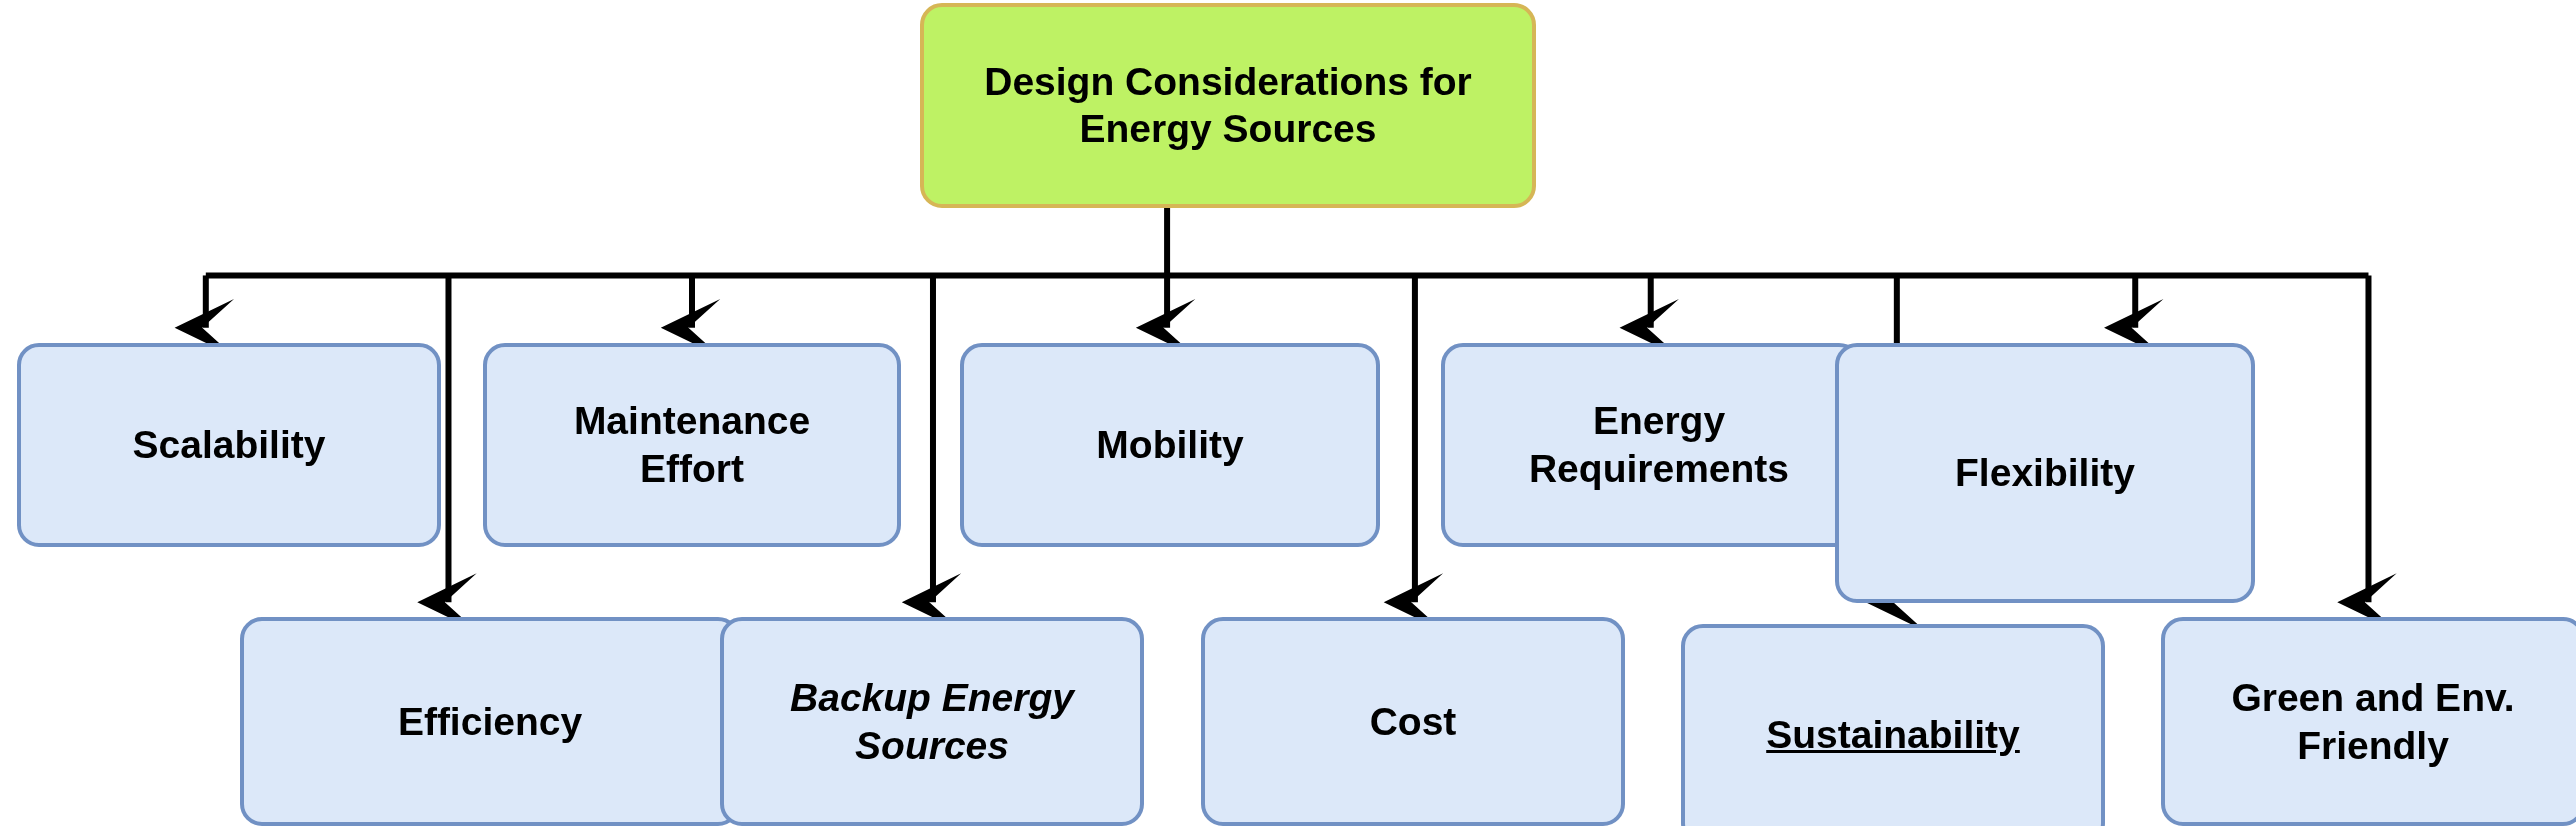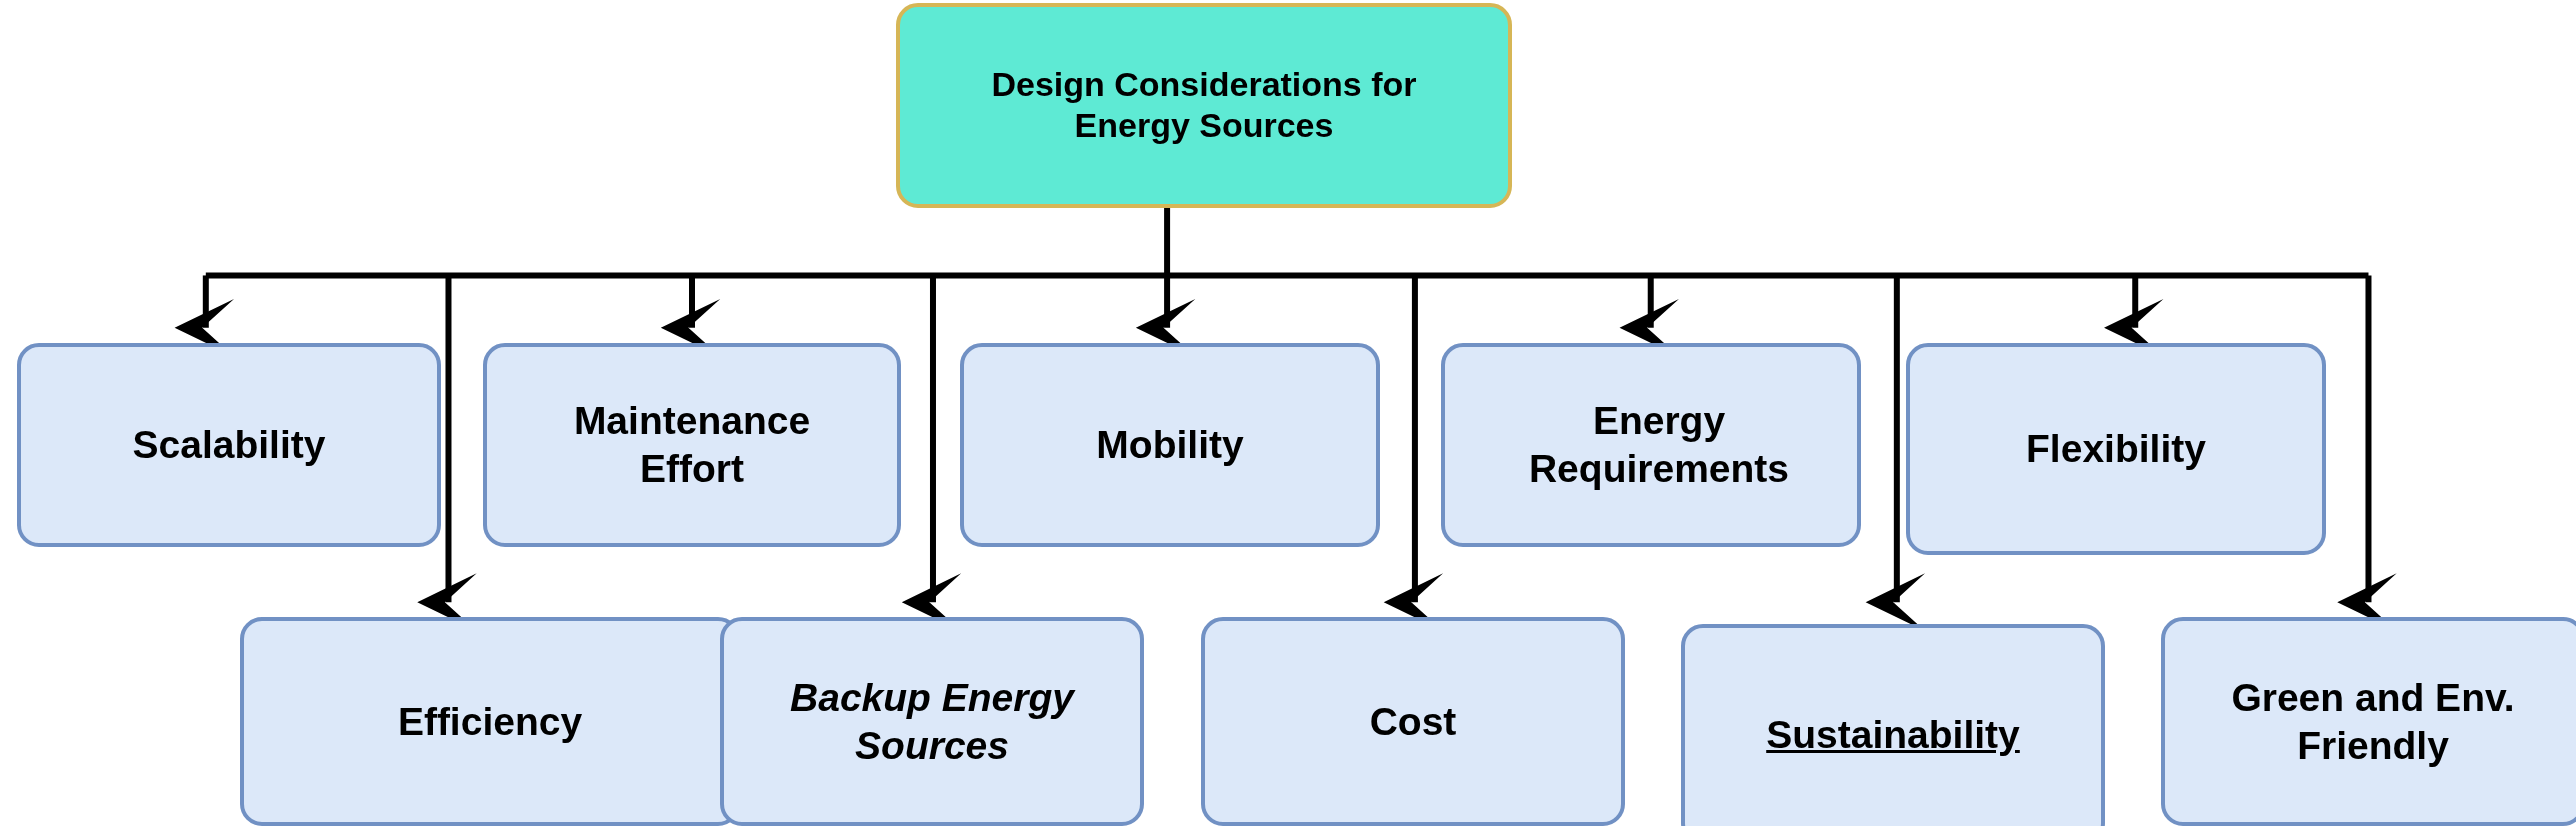--- a/index.html
+++ b/index.html
@@ -33,23 +33,24 @@
     align-items: center;
     justify-content: center;
     text-align: center;
     border-radius: 22px;
     font-weight: bold;
     color: #000000;
     line-height: 1.22;
     padding: 5.1px 12px;
   }
   .node-root {
-    background: #5eead4;
+    background: #bef264;
     border: 4.3px solid #d6b656;
-    font-size: 34px;
+    font-size: 39px;
+    margin-left: 24px;
   }
   .node-child {
     background: #dce8f9;
     border: 4.3px solid #7191c4;
     font-size: 39px;
   }
   .node-label {
     white-space: pre-line;
     display: block;
     width: 100%;
@@ -100,21 +101,21 @@
   <div class="node node-child" style="left:483px; top:343px; width:418px; height:204px;">
     <span class="node-label">Maintenance
 Effort</span>
   </div>
 
   <div class="node node-child" style="left:1441px; top:343px; width:420px; height:204px;padding-left:28px;">
     <span class="node-label">Energy
 Requirements</span>
   </div>
 
-  <div class="node node-child" style="left:1906px; top:343px; width:420px; height:212px;">
+  <div class="node node-child" style="left:1835px; top:343px; width:420px; height:260px;">
     <span class="node-label">Flexibility</span>
   </div>
 
   <div class="node node-child" style="left:240px; top:617px; width:500px; height:209px;">
     <span class="node-label">Efficiency</span>
   </div>
 
   <div class="node node-child" style="left:720px; top:617px; width:424px; height:209px;font-style:italic;">
     <span class="node-label">Backup Energy
 Sources</span>

